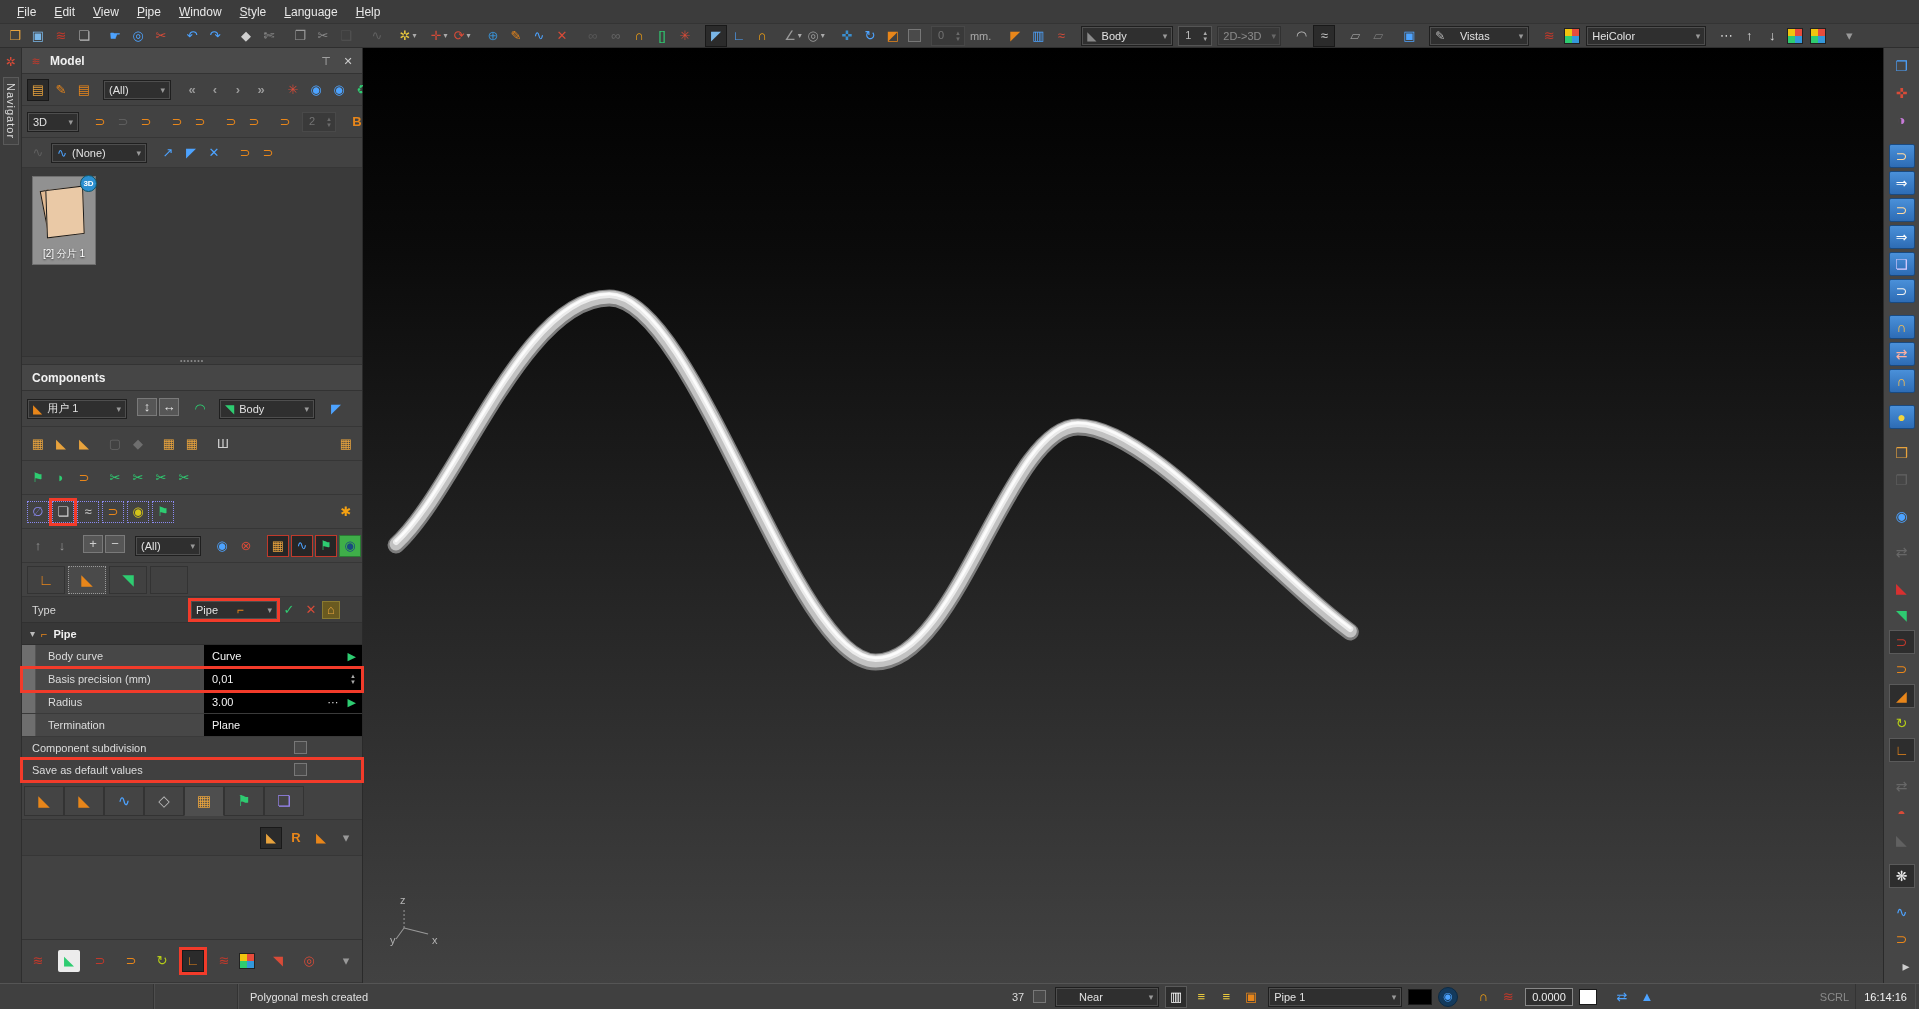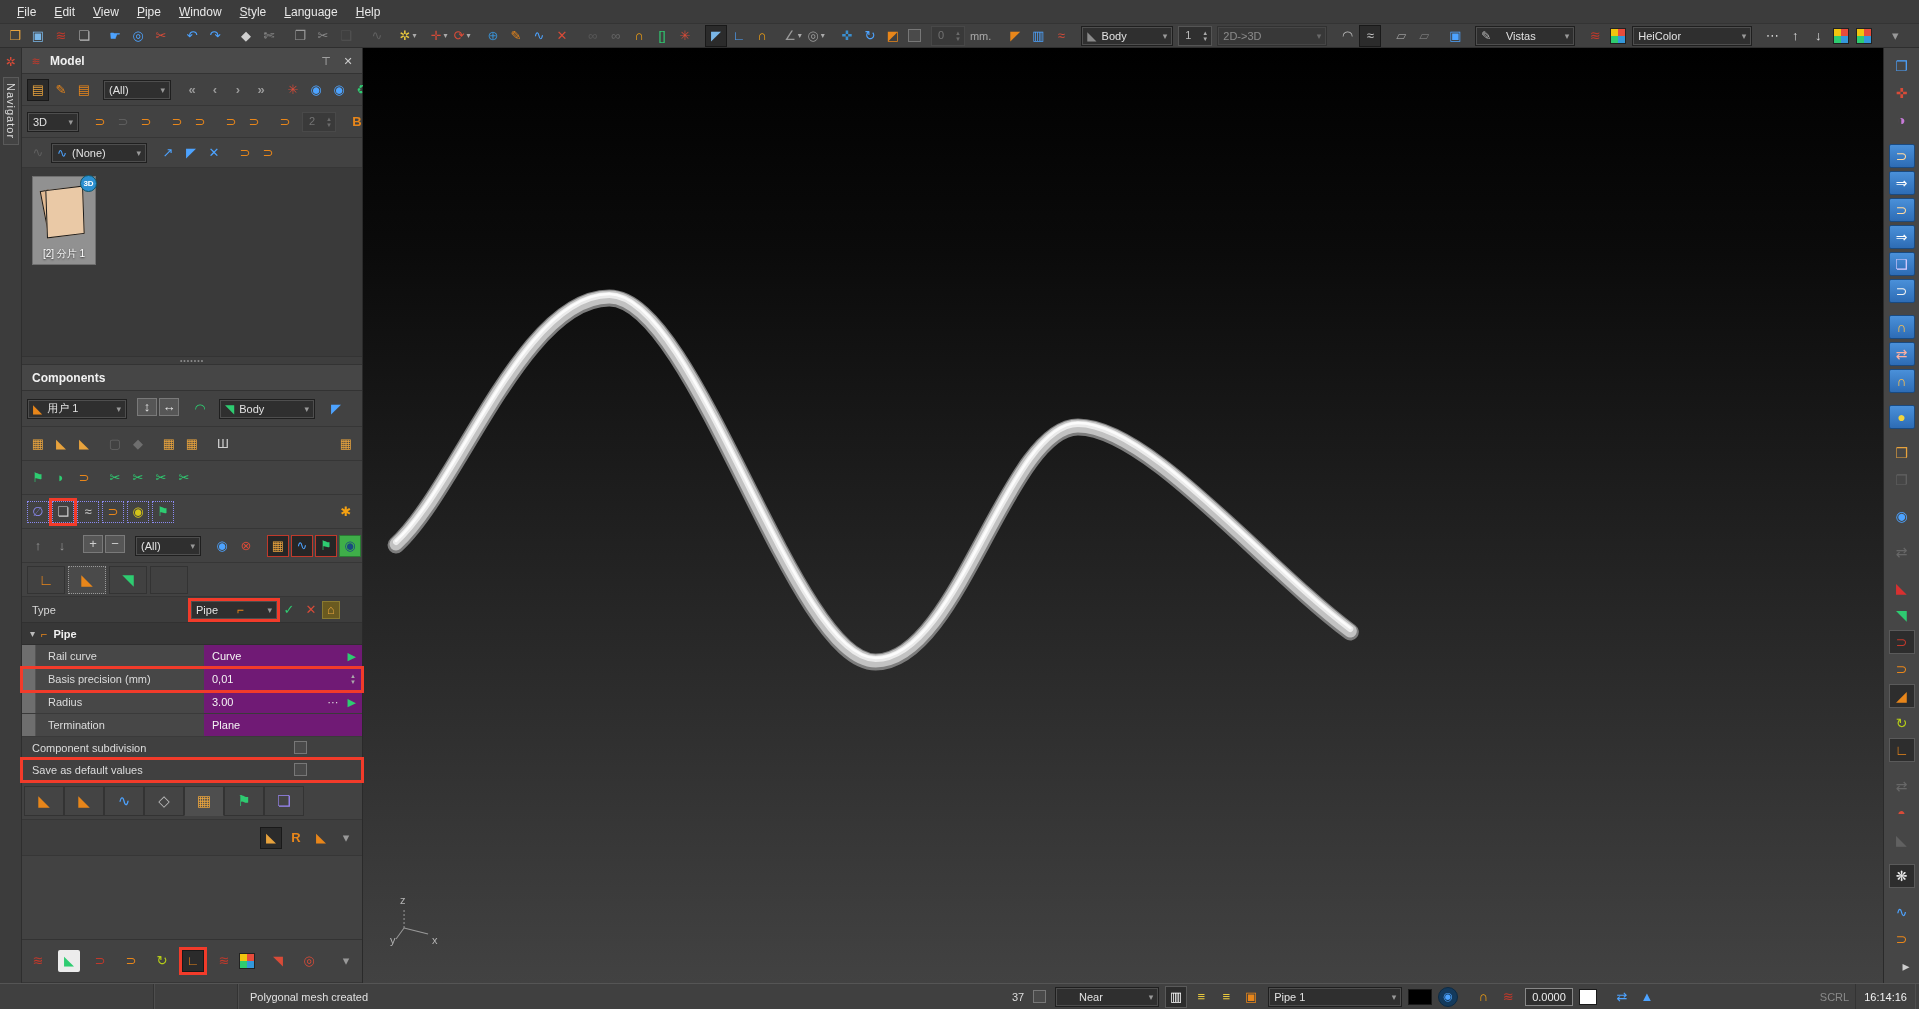--- a/index.html
+++ b/index.html
@@ -77,21 +77,21 @@
   .splitter { height:8px; background:#3e3e3e; border-bottom:1px solid #333; color:#8a8a8a; font-size:7px; text-align:center; line-height:7px; letter-spacing:1px;}
 
   
   .props { border-bottom:1px solid #333; }
   .trow { display:flex; align-items:center; height:26px; background:#3d3d3d; border-bottom:1px solid #313131; padding-left:10px;}
   .trow .lbl { width:158px; color:#d8d8d8; }
   .grow { display:flex; align-items:center; height:22px; background:#373737; border-bottom:1px solid #2e2e2e; gap:6px; padding-left:8px; font-weight:bold; color:#f0f0f0;}
   .drow { display:flex; align-items:stretch; height:23px; border-bottom:1px solid #3a3a3a; position:relative;}
   .drow .gut { width:14px; background:#6e6e6e; border-right:1px solid #555; flex:0 0 auto;}
   .drow .lbl { width:168px; background:#474747; display:flex; align-items:center; padding-left:12px; color:#dcdcdc; flex:0 0 auto;}
-  .drow .val { flex:1; background:#701a75; display:flex; align-items:center; padding-left:8px; color:#f4f4f4; gap:4px;}
+  .drow .val { flex:1; background:#000000; display:flex; align-items:center; padding-left:8px; color:#f4f4f4; gap:4px;}
   .crow { display:flex; align-items:center; height:22px; background:#404040; border-bottom:1px solid #343434; padding-left:10px; position:relative;}
   .crow .lbl { width:172px; color:#dcdcdc; }
   .hl { outline:3px solid #f23b2a; outline-offset:-1px; z-index:3; }
   .mini { font-size:10px; color:#bbb; }
   .play { color:#2ecc71; font-size:11px; margin-left:auto; margin-right:6px;}
   .dotsbtn { color:#ddd; letter-spacing:1px; margin-left:auto; padding:0 4px; }
   .spinv { display:flex; flex-direction:column; font-size:6px; color:#aaa; line-height:6px; margin-left:auto; margin-right:6px;}
 
   .tb2 { width:40px; height:30px; border:1px solid #333; background:#444; display:inline-flex; align-items:center; justify-content:center; font-size:15px;}
   .on2b { background:#4e4e4e; border-bottom-color:#4e4e4e; }
@@ -181,21 +181,21 @@
       <span class="ic" style="color: rgb(216, 75, 56);">≈</span>
     </span>
   <span class="dd" style="width:92px;margin-left:8px;">
     <span class="dg" style="color:#8a8a8a;">◣</span>
     <span>Body</span>
   </span>
   <span class="spin" style="margin-left:4px;">
     <span class="v">1</span>
       <span class="arr">▲<br>▼</span>
   </span>
-  <span class="dd ddis" style="width:110px;margin-left:4px;">
+  <span class="dd ddis" style="width:64px;margin-left:4px;">
     <span>2D-&gt;3D</span>
   </span>
   <span style="display:inline-flex;gap:1px;align-items:center;">
       <span class="ic gap" style="color: rgb(187, 187, 187);">◠</span>
       <span class="ic sel" style="color: rgb(204, 204, 204);">≈</span>
       <span class="ic gap" style="color: rgb(153, 153, 153);">▱</span>
       <span class="ic" style="color: rgb(119, 119, 119);">▱</span>
       <span class="ic gap" style="color: rgb(77, 163, 255);">▣</span>
     </span>
   <span class="dd" style="width:100px;margin-left:8px;">
@@ -418,21 +418,21 @@
       </div>
 
       <div class="grow">
         <span class="mini">▾</span>
         <span style="color:#e8861a;font-weight:bold;">⌐</span>
         <span>Pipe</span>
       </div>
 
       <div class="drow">
         <span class="gut"></span>
-        <span class="lbl">Rail curve</span>
+        <span class="lbl">Body curve</span>
         <span class="val">
             <span>Curve</span>
           <span class="play">▶</span>
           </span>
       </div>
       <div class="drow hl">
         <span class="gut"></span>
         <span class="lbl">Basis precision (mm)</span>
         <span class="val">
             <span>0,01</span>

